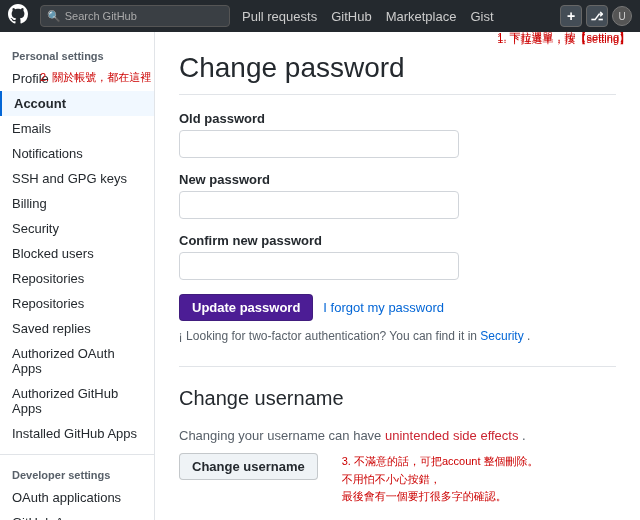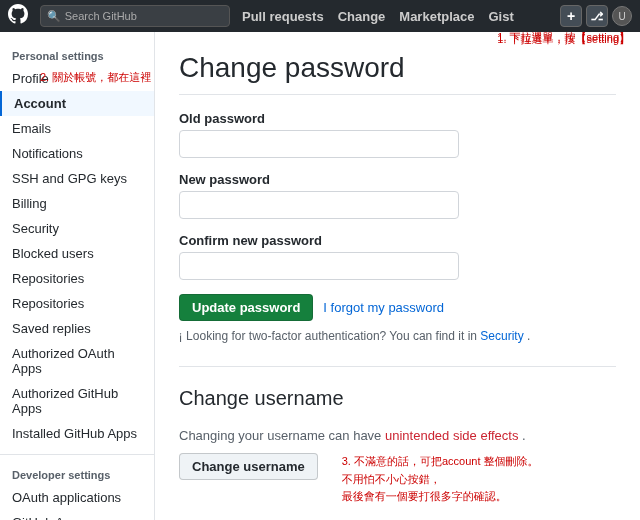--- a/index.html
+++ b/index.html
@@ -22,21 +22,21 @@
       border-radius: 4px;
       height: 22px;
       width: 190px;
       display: flex;
       align-items: center;
       padding: 0 6px;
       color: #aaa;
       font-size: 11px;
       cursor: text;
     }
-    .topnav-links { display: flex; gap: 14px; color: #ccc; font-size: 13px; font-weight: 700; }
+    .topnav-links { display: flex; gap: 14px; color: #ccc; font-size: 13px; font-weight: 400; }
     .topnav-links span { cursor: pointer; color: #ccc; }
     .topnav-right { margin-left: auto; display: flex; align-items: center; gap: 4px; }
     .topnav-btn {
       background: #444d56;
       border: 1px solid #666;
       border-radius: 4px;
       color: white;
       width: 22px;
       height: 22px;
       display: flex; align-items: center; justify-content: center;
@@ -94,21 +94,21 @@
       height: 28px;
       border: 1px solid #d1d5da;
       border-radius: 4px;
       padding: 0 8px;
       font-size: 13px;
       background: white;
       display: block;
     }
 
     .btn-primary {
-      background: #15803d;
+      background: #4c1d95;
       color: white;
       border: 1px solid rgba(27,31,35,0.2);
       border-radius: 4px;
       padding: 5px 12px;
       font-size: 13px;
       font-weight: 600;
       cursor: pointer;
     }
     .btn-secondary {
       background: #eff3f6;
@@ -164,21 +164,21 @@
     <svg width="20" height="20" viewBox="0 0 16 16" fill="white">
       <path d="M8 0C3.58 0 0 3.58 0 8c0 3.54 2.29 6.53 5.47 7.59.4.07.55-.17.55-.38 0-.19-.01-.82-.01-1.49-2.01.37-2.53-.49-2.69-.94-.09-.23-.48-.94-.82-1.13-.28-.15-.68-.52-.01-.53.63-.01 1.08.58 1.23.82.72 1.21 1.87.87 2.33.66.07-.52.28-.87.51-1.07-1.78-.2-3.64-.89-3.64-3.95 0-.87.31-1.59.82-2.15-.08-.2-.36-1.02.08-2.12 0 0 .67-.21 2.2.82.64-.18 1.32-.27 2-.27.68 0 1.36.09 2 .27 1.53-1.04 2.2-.82 2.2-.82.44 1.1.16 1.92.08 2.12.51.56.82 1.27.82 2.15 0 3.07-1.87 3.75-3.65 3.95.29.25.54.73.54 1.48 0 1.07-.01 1.93-.01 2.2 0 .21.15.46.55.38A8.013 8.013 0 0016 8c0-4.42-3.58-8-8-8z"></path>
     </svg>
   </span>
   <div class="topnav-search">
     <span style="margin-right:4px;font-size:11px;">🔍</span>
     <span>Search GitHub</span>
   </div>
   <div class="topnav-links">
     <span>Pull requests</span>
-    <span>Change</span>
+    <span>GitHub</span>
     <span>Marketplace</span>
     <span>Gist</span>
   </div>
   <div class="topnav-right">
     <div class="topnav-btn">+</div>
     <div class="topnav-btn" style="font-size:11px;">⎇</div>
     <div class="topnav-avatar">U</div>
   </div>
 
   <span class="annotation" style="top:34px; right:8px;">1. 下拉選單，按【setting】</span>

